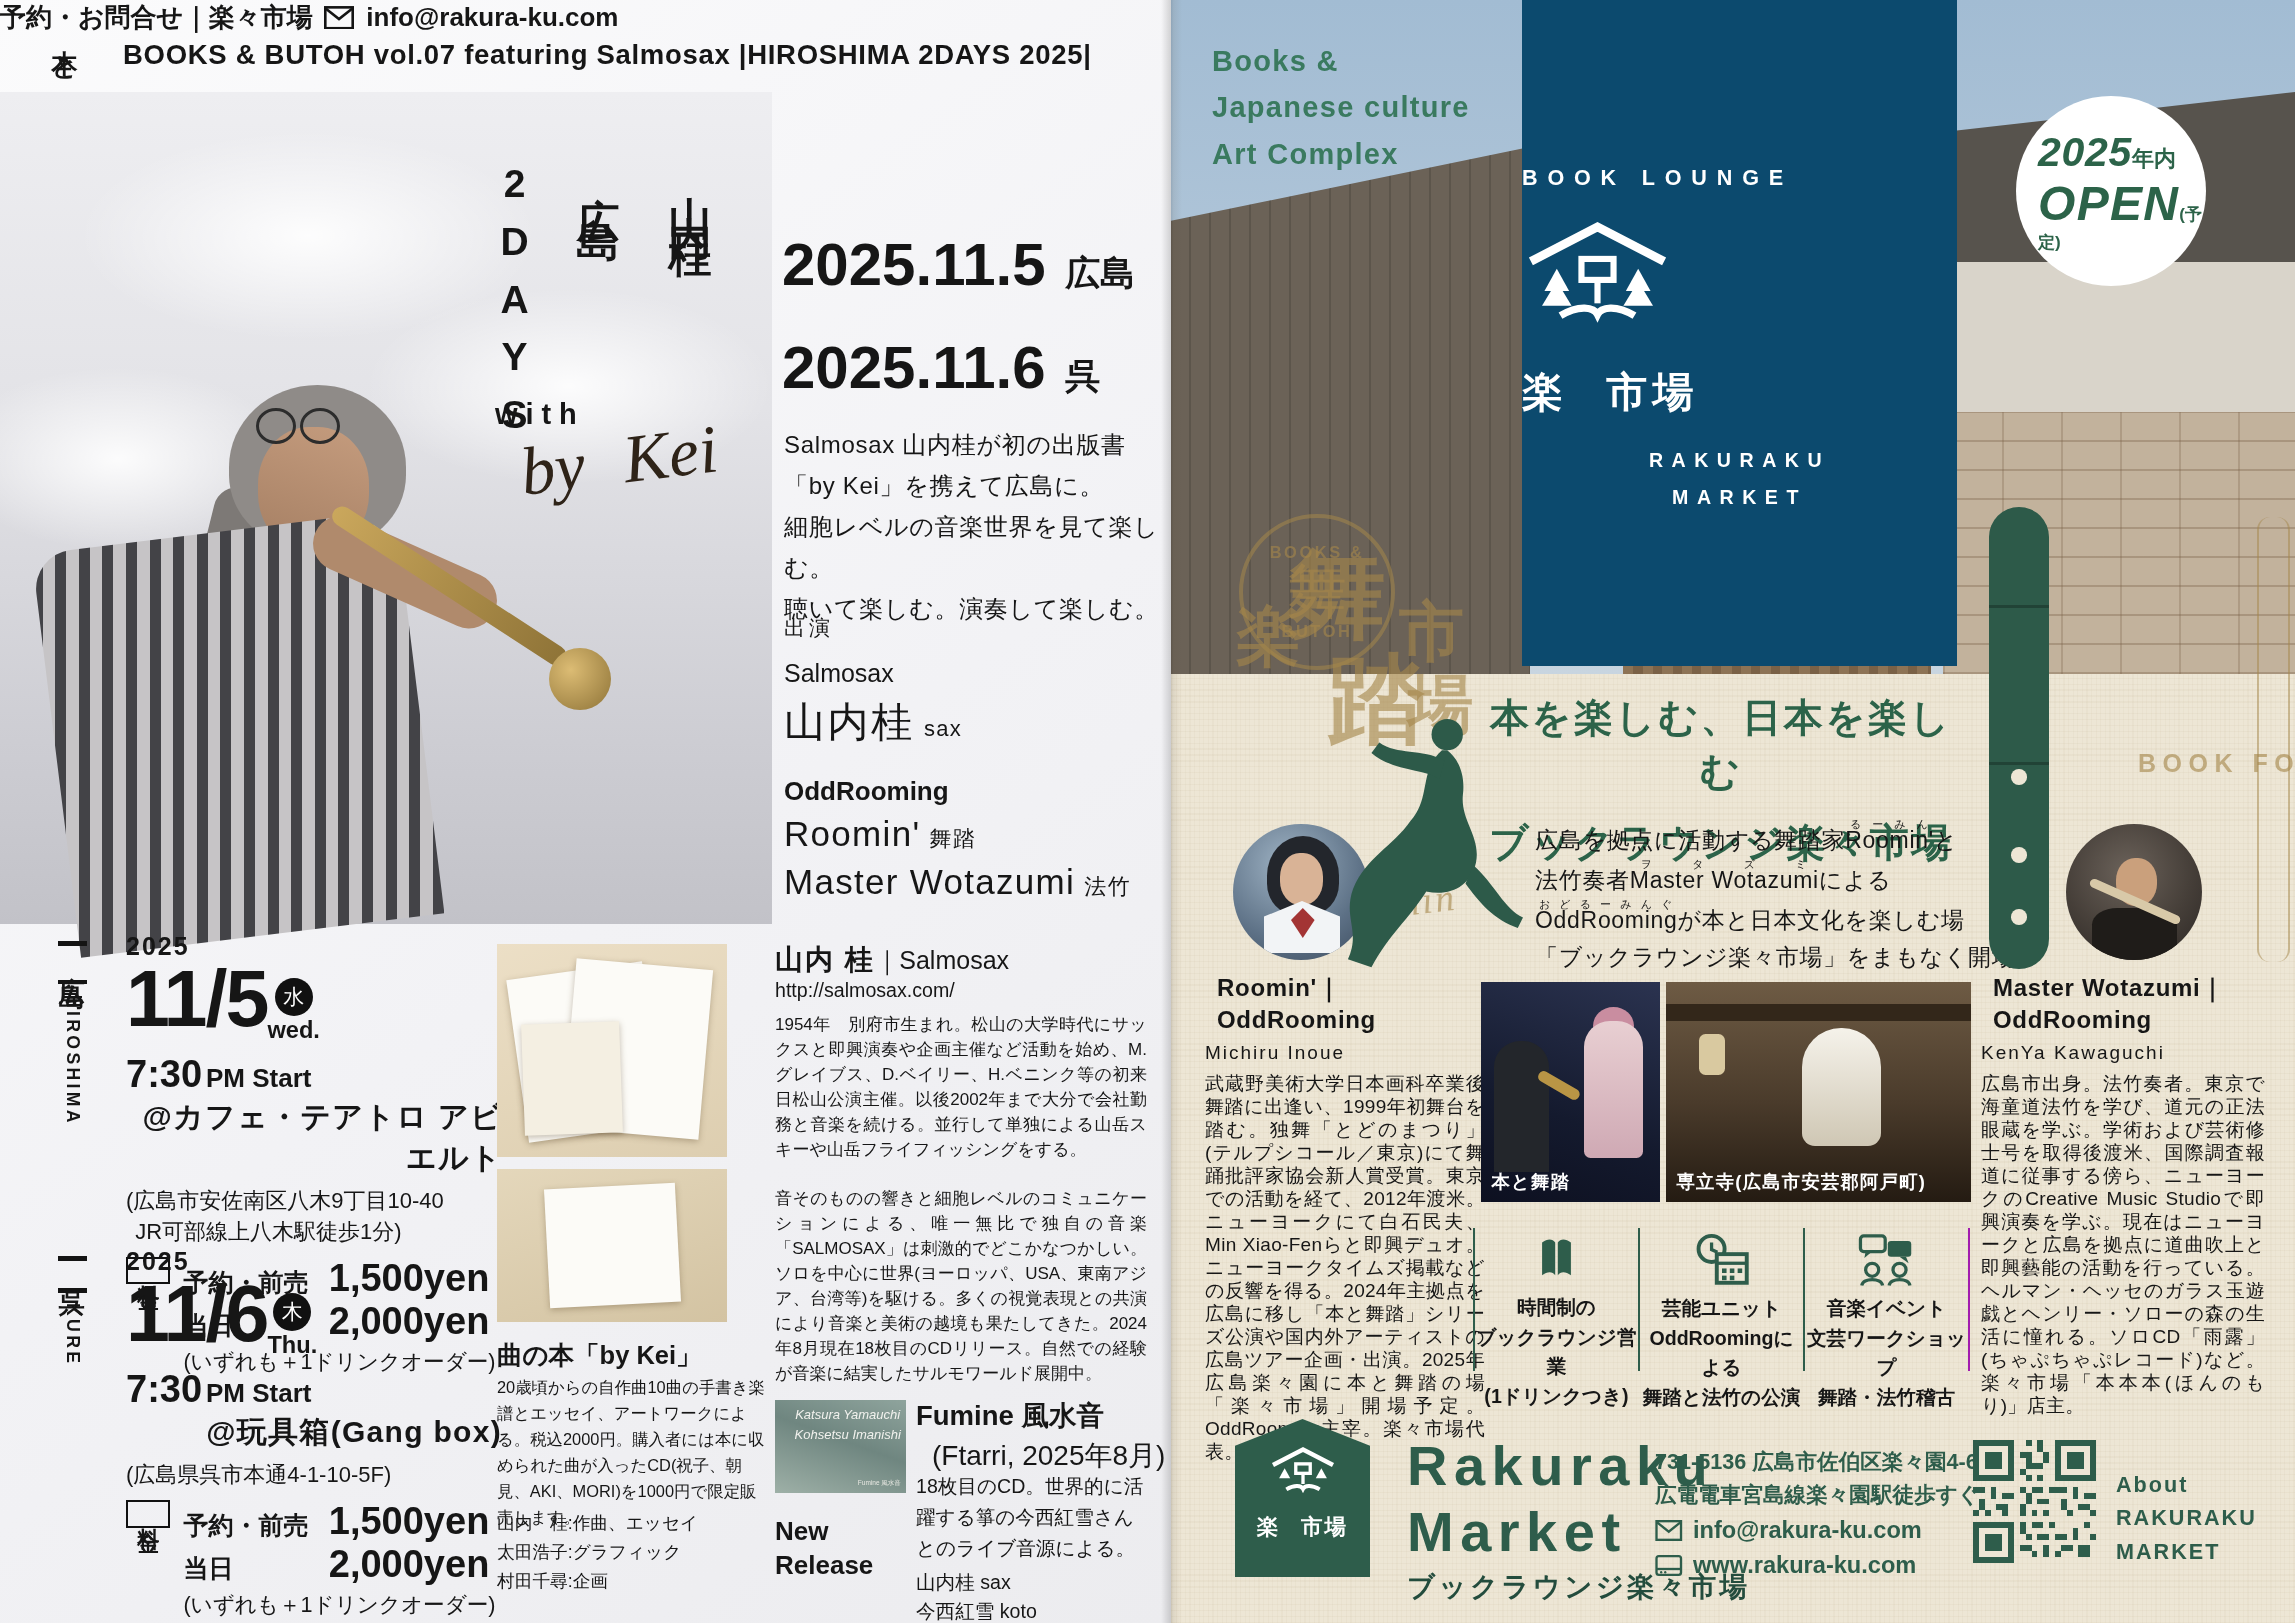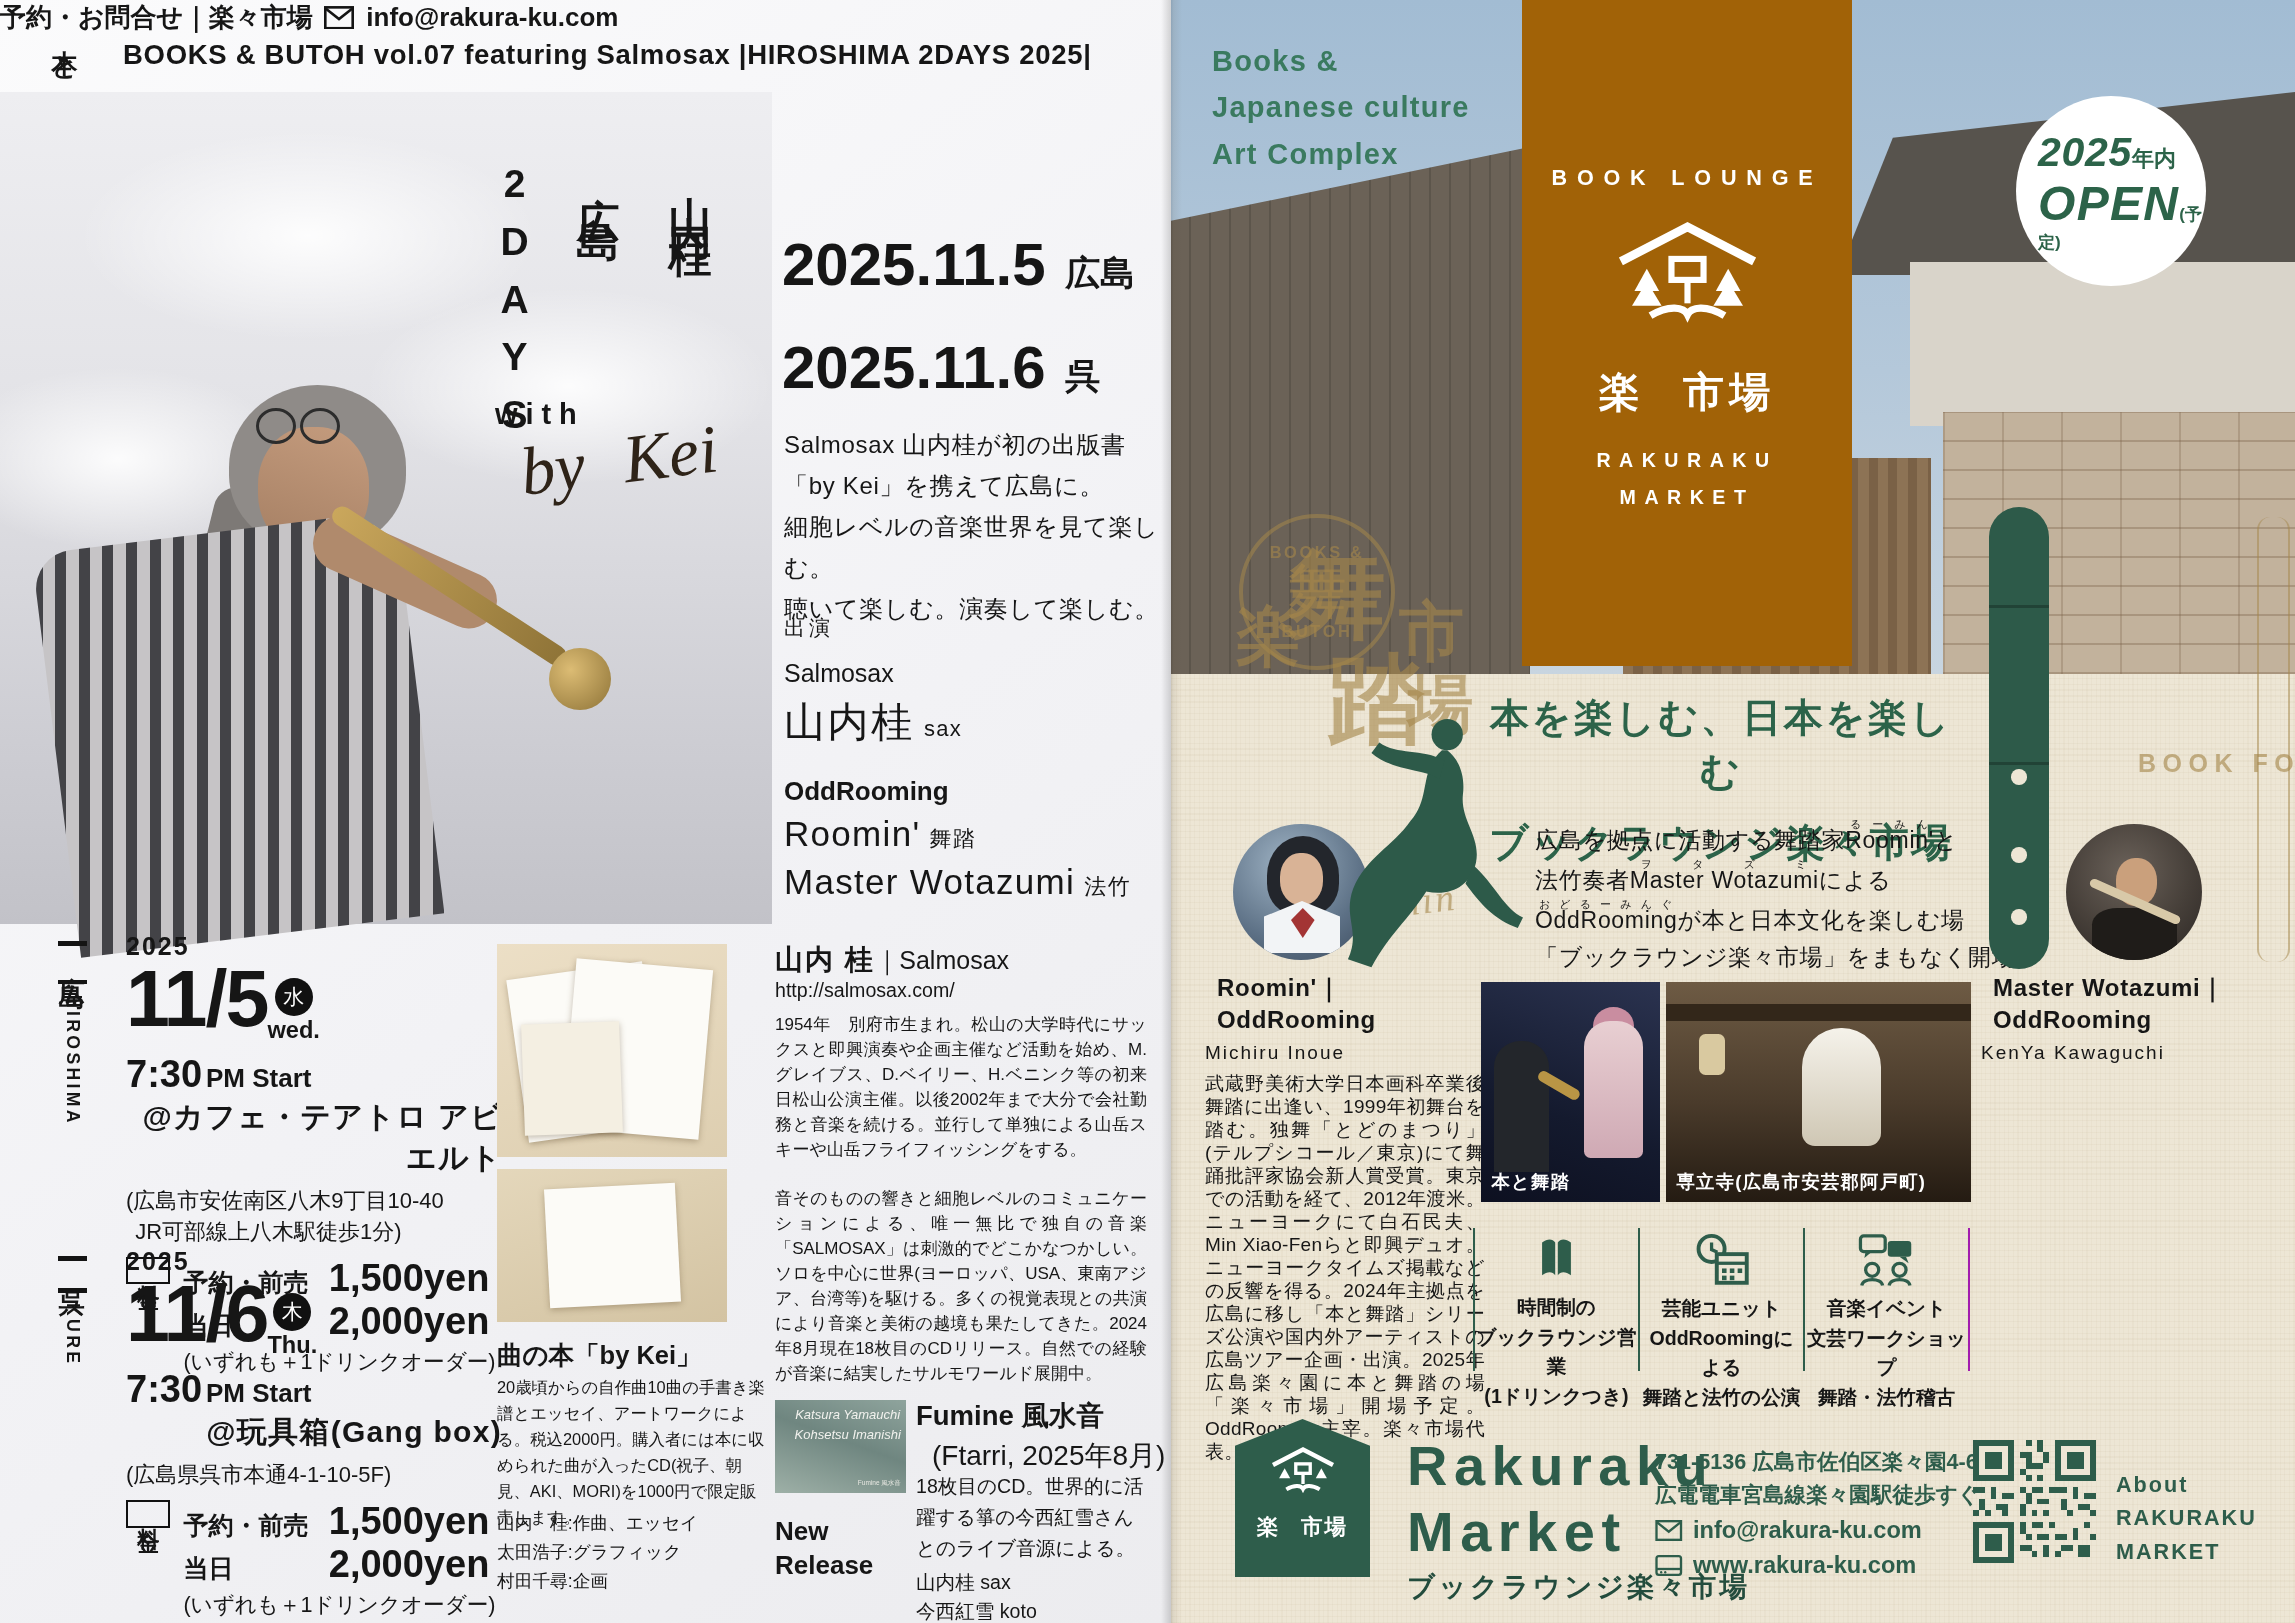--- a/index.html
+++ b/index.html
@@ -102,21 +102,21 @@
   #roofR{position:absolute;left:667px;top:92px;width:457px;height:183px;background:#57534d;clip-path:polygon(0 100%,12% 25%,100% 0,100% 100%);}
   #wallR{position:absolute;left:739px;top:262px;width:385px;height:164px;background:#d9d4ca;}
   #brickR{position:absolute;left:772px;top:412px;width:352px;height:262px;background:#c2b29c;
       background-image:repeating-linear-gradient(0deg,rgba(120,95,70,.35) 0 2px,transparent 2px 29px),
                        repeating-linear-gradient(90deg,rgba(120,95,70,.28) 0 2px,transparent 2px 59px);}
   #fence{position:absolute;left:452px;top:458px;width:308px;height:216px;background:repeating-linear-gradient(90deg,#8d7355 0 10.5px,#7a6146 10.5px 19.6px);}
   #beige{left:0;top:674px;width:1124px;height:949px;background-color:#ede6d5;
      background-image:repeating-linear-gradient(0deg,rgba(170,150,110,.07) 0 1.3px,transparent 1.3px 5.9px),
                       repeating-linear-gradient(90deg,rgba(170,150,110,.06) 0 1.3px,transparent 1.3px 4.6px);}
   #tagline{left:41px;top:38px;font-size:29px;line-height:1.6;color:#3a7a5f;letter-spacing:1.3px;font-weight:600;}
-  #card{left:351px;top:0;width:330px;height:666px;background:#a16207;display:flex;flex-direction:column;align-items:center;z-index:5;}
+  #card{left:351px;top:0;width:435px;height:666px;background:#0c4a6e;display:flex;flex-direction:column;z-index:5;}
   #card .kicker{margin-top:165px;font-size:21.6px;letter-spacing:9.8px;color:#fff;font-weight:700;}
   #card .jp{margin-top:37px;color:#fff;font-size:41px;font-weight:700;letter-spacing:5.2px;display:flex;align-items:flex-end;}
   #card .jp .small{font-size:22px;margin:0 5.2px 5.2px;}
   #card .en{margin-top:22px;color:#fff;font-size:19.6px;letter-spacing:8.5px;font-weight:700;line-height:1.9;text-align:center;}
   #openbadge{left:845px;top:96px;width:190px;height:190px;border-radius:50%;background:#fff;z-index:6;
      display:flex;flex-direction:column;justify-content:center;padding-left:22px;box-sizing:border-box;color:#2c6349;}
   #openbadge .r1 b{font-size:41px;font-style:italic;letter-spacing:0.7px;}
   #openbadge .r1 span{font-size:22px;font-weight:700;}
   #openbadge .r2 b{font-size:48px;font-style:italic;letter-spacing:1.3px;}
   #openbadge .r2 span{font-size:17px;font-weight:700;}
@@ -491,20 +491,21 @@
     <div id="perf2" class="perf">
       <div class="beam"></div>
       <div class="lantern"></div>
       <div class="veil"></div>
       <div class="caption">専立寺(広島市安芸郡阿戸町)</div>
     </div>
 
     <div id="wota" class="abs">
       <div class="biohead"><span>Master Wotazumi｜</span><br><span>OddRooming</span></div>
       <div class="bioen">KenYa Kawaguchi</div>
+      <div class="biobody">広島市出身。法竹奏者。東京で海童道法竹を学び、道元の正法眼蔵を学ぶ。学術および芸術修士号を取得後渡米、国際調査報道に従事する傍ら、ニューヨークのCreative Music Studioで即興演奏を学ぶ。現在はニューヨークと広島を拠点に道曲吹上と即興藝能の活動を行っている。ヘルマン・ヘッセのガラス玉遊戯とヘンリー・ソローの森の生活に憧れる。ソロCD「雨露」(ちゃぷちゃぷレコード)など。楽々市場「本本本(ほんのもり)」店主。</div>
     </div>
 
     <div id="features" class="abs">
       <div class="feat">
         <div class="ic">
           <svg width="55" height="55" viewBox="0 0 84 84">
               <path d="M20,16 C28,10 36,10 40,16 L40,66 C36,60 28,60 20,66 Z" fill="#2e5d4b"></path>
               <path d="M64,16 C56,10 48,10 44,16 L44,66 C48,60 56,60 64,66 Z" fill="#2e5d4b"></path>
             </svg>
         </div>

